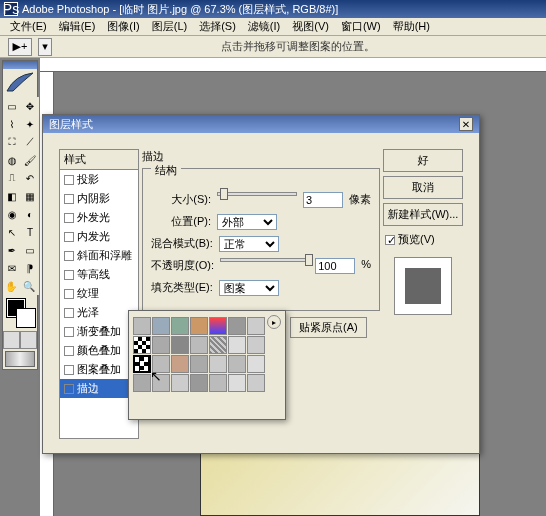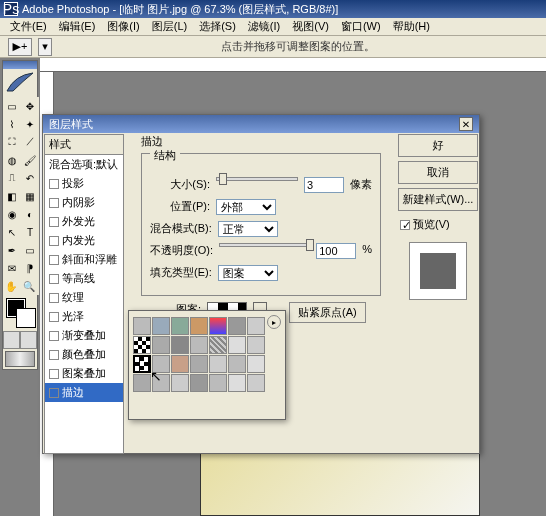--- a/index.html
+++ b/index.html
@@ -24,21 +24,21 @@
 .fg-color{position:absolute;width:18px;height:18px;background:#000;border:1px solid #fff;outline:1px solid #000;left:4px;top:4px}
 .bg-color{position:absolute;width:18px;height:18px;background:#fff;border:1px solid #fff;outline:1px solid #000;left:14px;top:14px}
 .tb-mode{display:grid;grid-template-columns:1fr 1fr;height:18px}
 .tb-mode div{border:1px solid #888;background:#ddd}
 .tb-screen{height:16px;margin:2px;background:linear-gradient(90deg,#aaa,#eee,#aaa);border:1px solid #666}
 .canvas{position:absolute;left:200px;top:100px;width:280px;height:358px;background:linear-gradient(135deg,#d4c978 0%,#e8e0a8 50%,#f5f5f0 100%);border:1px solid #333}
 .selection{position:absolute;right:20px;top:130px;width:50px;height:80px;border:1px dashed #000}
 .dialog{position:absolute;left:42px;top:56px;width:438px;height:340px;background:#ece9d8;border:1px solid #666;box-shadow:2px 2px 6px rgba(0,0,0,.4);z-index:10}
 .dlg-title{background:linear-gradient(#4a6ba8,#7a9bd8);height:18px;display:flex;align-items:center;padding:0 6px;color:#fff;font-weight:normal}
 .dlg-close{margin-left:auto;width:14px;height:14px;background:#ece9d8;border:1px solid #666;display:flex;align-items:center;justify-content:center;color:#000;font-size:10px;cursor:pointer}
-.dlg-body{display:flex;padding:1px;gap:17px;height:322px}
+.dlg-body{display:flex;padding:16px;gap:3px;height:322px}
 .styles-list{width:80px;border:1px solid #888;background:#fff}
 .sl-header{background:#ece9d8;padding:2px 4px;border-bottom:1px solid #888}
 .sl-item{padding:2px 4px;display:flex;align-items:center;gap:3px;cursor:pointer}
 .sl-item.active{background:#316ac5;color:#fff}
 .sl-check{width:10px;height:10px;border:1px solid #888;background:#fff;flex-shrink:0}
 .struct{flex:1;position:relative}
 .fieldset{border:1px solid #888;padding:8px;margin-bottom:6px}
 .fieldset-label{position:relative;top:-14px;background:#ece9d8;padding:0 4px;display:inline-block}
 .row{display:flex;align-items:flex-start;gap:6px;margin-bottom:6px;font-size:11px}
 .row label{min-width:60px;text-align:right}
@@ -134,23 +134,20 @@
 
   <div class="dialog">
     <div class="dlg-title">
       <span>图层样式</span>
       <div class="dlg-close">✕</div>
     </div>
     <div class="dlg-body">
       <div class="styles-list">
         <div class="sl-header">样式</div>
         <div class="sl-item">
-            <span>混合选项:默认</span>
-          </div>
-        <div class="sl-item">
             <span class="sl-check"></span>
             <span>投影</span>
           </div>
         <div class="sl-item">
             <span class="sl-check"></span>
             <span>内阴影</span>
           </div>
         <div class="sl-item">
             <span class="sl-check"></span>
             <span>外发光</span>

